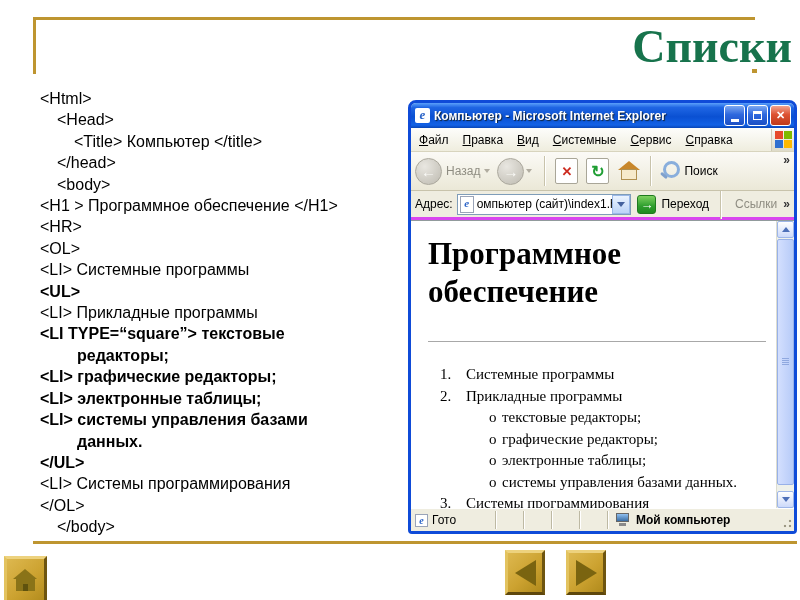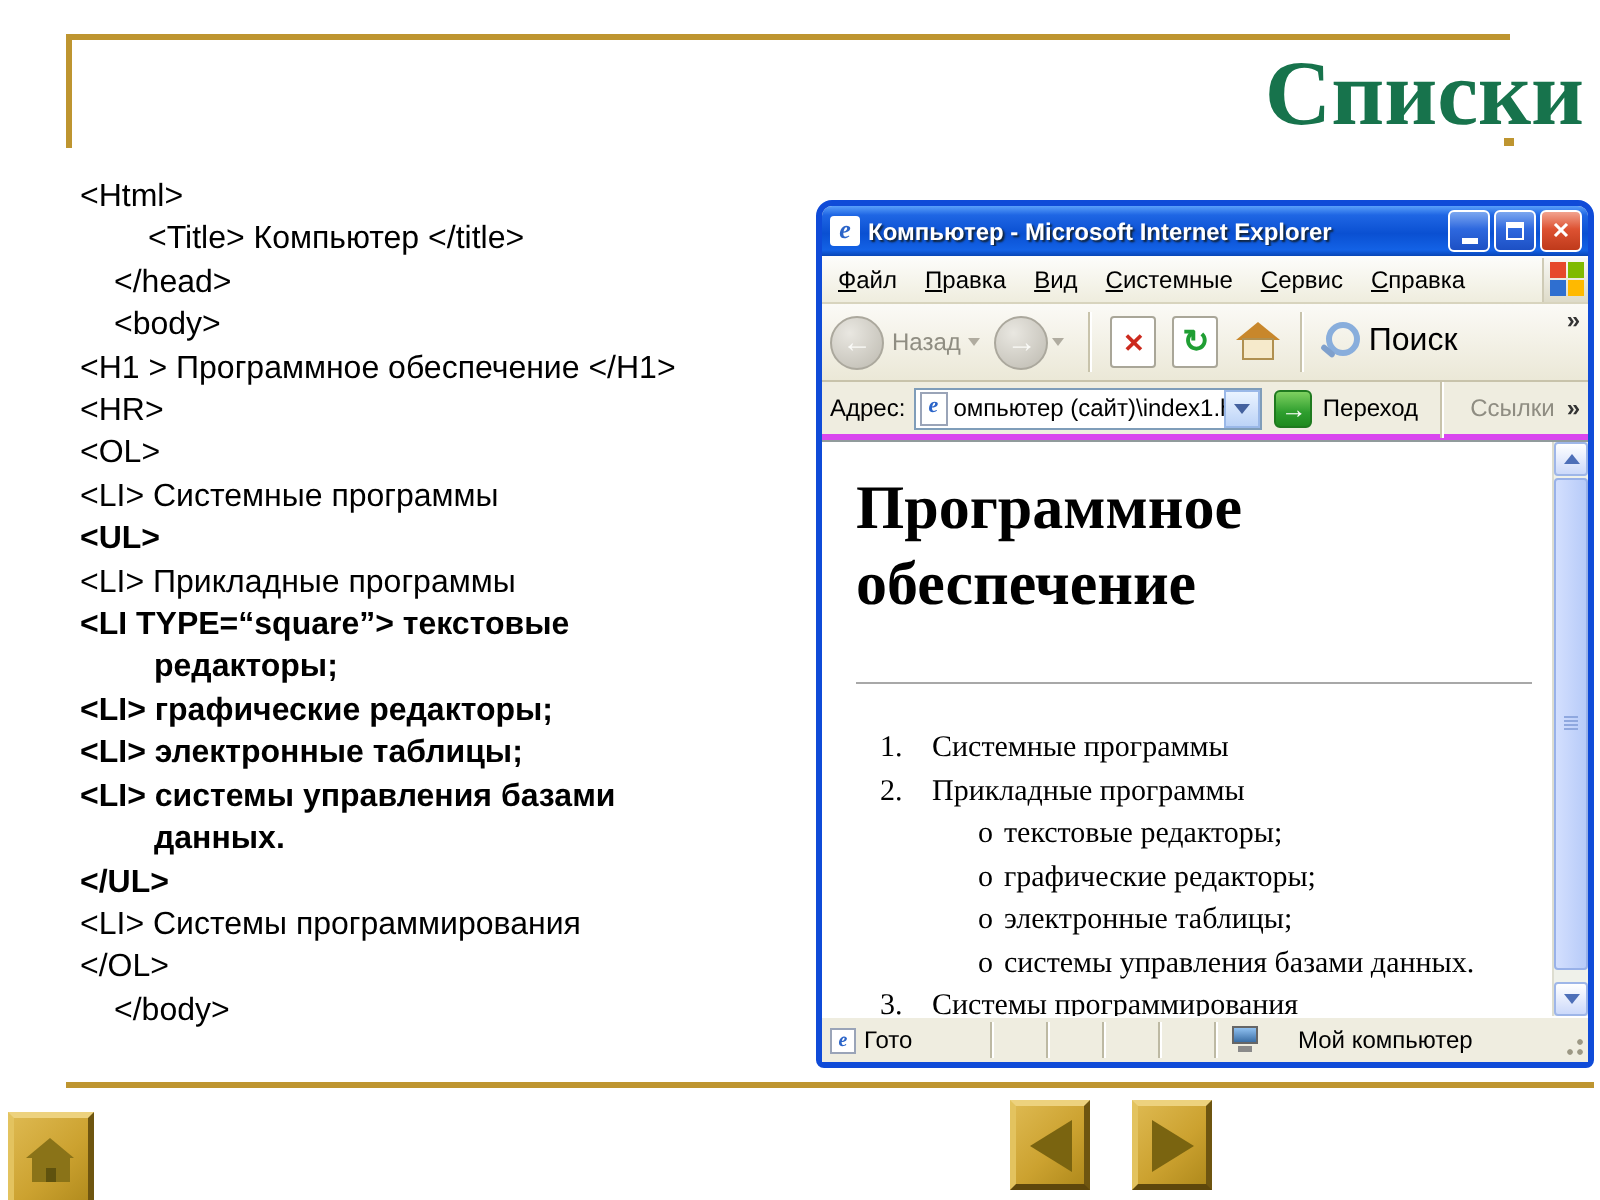--- a/index.html
+++ b/index.html
@@ -66,21 +66,21 @@
       margin:0 4px;display:flex;align-items:center;justify-content:center;box-sizing:border-box;}
   .stop-glyph{color:#CC2A1E;font-weight:bold;font-size:13px;}
   .refresh-glyph{color:#1F9E33;font-weight:bold;font-size:16px;}
   .home-ico{position:relative;width:24px;height:24px;margin:0 4px;}
   .home-ico .roof{position:absolute;top:2px;left:1px;width:0;height:0;border-left:11px solid transparent;
       border-right:11px solid transparent;border-bottom:9px solid #C8872B;}
   .home-ico .base{position:absolute;top:10px;left:4px;width:16px;height:11px;background:#F6EACB;border:1px solid #B09050;box-sizing:border-box;}
   .mag{width:11px;height:11px;border:3px solid #89AEDC;border-radius:50%;position:relative;margin:0 4px 4px 6px;}
   .mag::after{content:"";position:absolute;width:8px;height:3px;background:#7FA0CC;border-radius:2px;
       transform:rotate(40deg);left:-6px;top:10px;}
-  .search-lbl{font-size:16px;}
+  .search-lbl{font-size:12px;}
   .chev{font-size:12px;font-weight:bold;color:#333;}
   .tb-chev{position:absolute;right:4px;top:1px;}
 
   .addrbar{height:26px;flex:0 0 26px;display:flex;align-items:center;gap:4px;padding:0 4px;
       background:#EFEDE0;border-bottom:3px solid #d946ef;font-size:12px;}
   .addr-input{flex:1;height:21px;background:#fff;border:1px solid #7F9DB9;display:flex;
       align-items:center;padding-left:2px;box-sizing:border-box;min-width:0;}
   .page-ico{width:12px;height:15px;background:#fff;border:1px solid #9AA4B8;flex:0 0 12px;
       color:#2B64C8;font:bold italic 11px "Liberation Serif",serif;text-align:center;line-height:13px;margin-right:3px;}
   .addr-text{flex:1;white-space:nowrap;overflow:hidden;font-size:12px;}
@@ -112,21 +112,21 @@
   .sb-thumb{flex:1;margin:1px 0 6px 0;background:linear-gradient(90deg,#D3DFFE,#B7CBF8);
       border:1px solid #98B1E8;border-radius:2px;position:relative;}
   .sb-thumb::after{content:"";position:absolute;left:4px;top:50%;margin-top:-4px;width:7px;height:8px;
       background:repeating-linear-gradient(180deg,#8FA8DF 0 1px,transparent 1px 2px);}
 
   .statusbar{height:22px;flex:0 0 22px;display:flex;align-items:center;background:#EFEDE0;
       border-top:1px solid #FFF;font-size:12px;}
   .spane{height:18px;display:flex;align-items:center;border-right:1px solid #BDB9A3;box-shadow:1px 0 0 #FFF;}
   .sp-ready{width:80px;padding-left:4px;gap:4px;overflow:hidden;white-space:nowrap;}
   .sp-sm{width:27px;}
-  .sp-zone{flex:1;border-right:none;box-shadow:none;padding-left:8px;gap:18px;}
+  .sp-zone{flex:1;border-right:none;box-shadow:none;padding-left:8px;gap:5px;font-weight:bold;}
   .mini-e{width:13px;height:13px;flex:0 0 13px;background:#fff;border:1px solid #9AA4B8;color:#2B64C8;
       font:bold italic 10px "Liberation Serif",serif;text-align:center;line-height:11px;box-sizing:border-box;}
   .pc-ico{position:relative;width:15px;height:14px;flex:0 0 15px;}
   .pc-ico .scr{position:absolute;top:0;left:0;width:13px;height:9px;border:1px solid #666;
       background:linear-gradient(#8FC0F0,#3A6EA5);box-sizing:border-box;}
   .pc-ico .std{position:absolute;top:10px;left:3px;width:7px;height:3px;background:#8A8A8A;}
   .grip{width:13px;height:13px;margin:0 1px 2px 0;align-self:flex-end;
       background:
         radial-gradient(circle at 10px 10px,#9C9884 1.2px,transparent 1.6px),
         radial-gradient(circle at 10px 5px,#9C9884 1.2px,transparent 1.6px),
@@ -152,20 +152,21 @@
 
 <div class="gold gl-top"></div>
 <div class="gold gl-left"></div>
 <div class="gold gl-dot"></div>
 <div class="gold gl-bottom"></div>
 
 <h1 class="slide-title">Списки</h1>
 
 <div class="code">
   <div class="code-line">&lt;Html&gt;</div>
+  <div class="code-line ind1">&lt;Head&gt;</div>
   <div class="code-line ind2">&lt;Title&gt; Компьютер &lt;/title&gt;</div>
   <div class="code-line ind1">&lt;/head&gt;</div>
   <div class="code-line ind1">&lt;body&gt;</div>
   <div class="code-line">&lt;H1 &gt; Программное обеспечение &lt;/H1&gt;</div>
   <div class="code-line">&lt;HR&gt;</div>
   <div class="code-line">&lt;OL&gt;</div>
   <div class="code-line">&lt;LI&gt; Системные программы</div>
   <div class="code-line b">&lt;UL&gt;</div>
   <div class="code-line">&lt;LI&gt; Прикладные программы</div>
   <div class="code-line b">&lt;LI TYPE=“square”&gt; текстовые</div>

